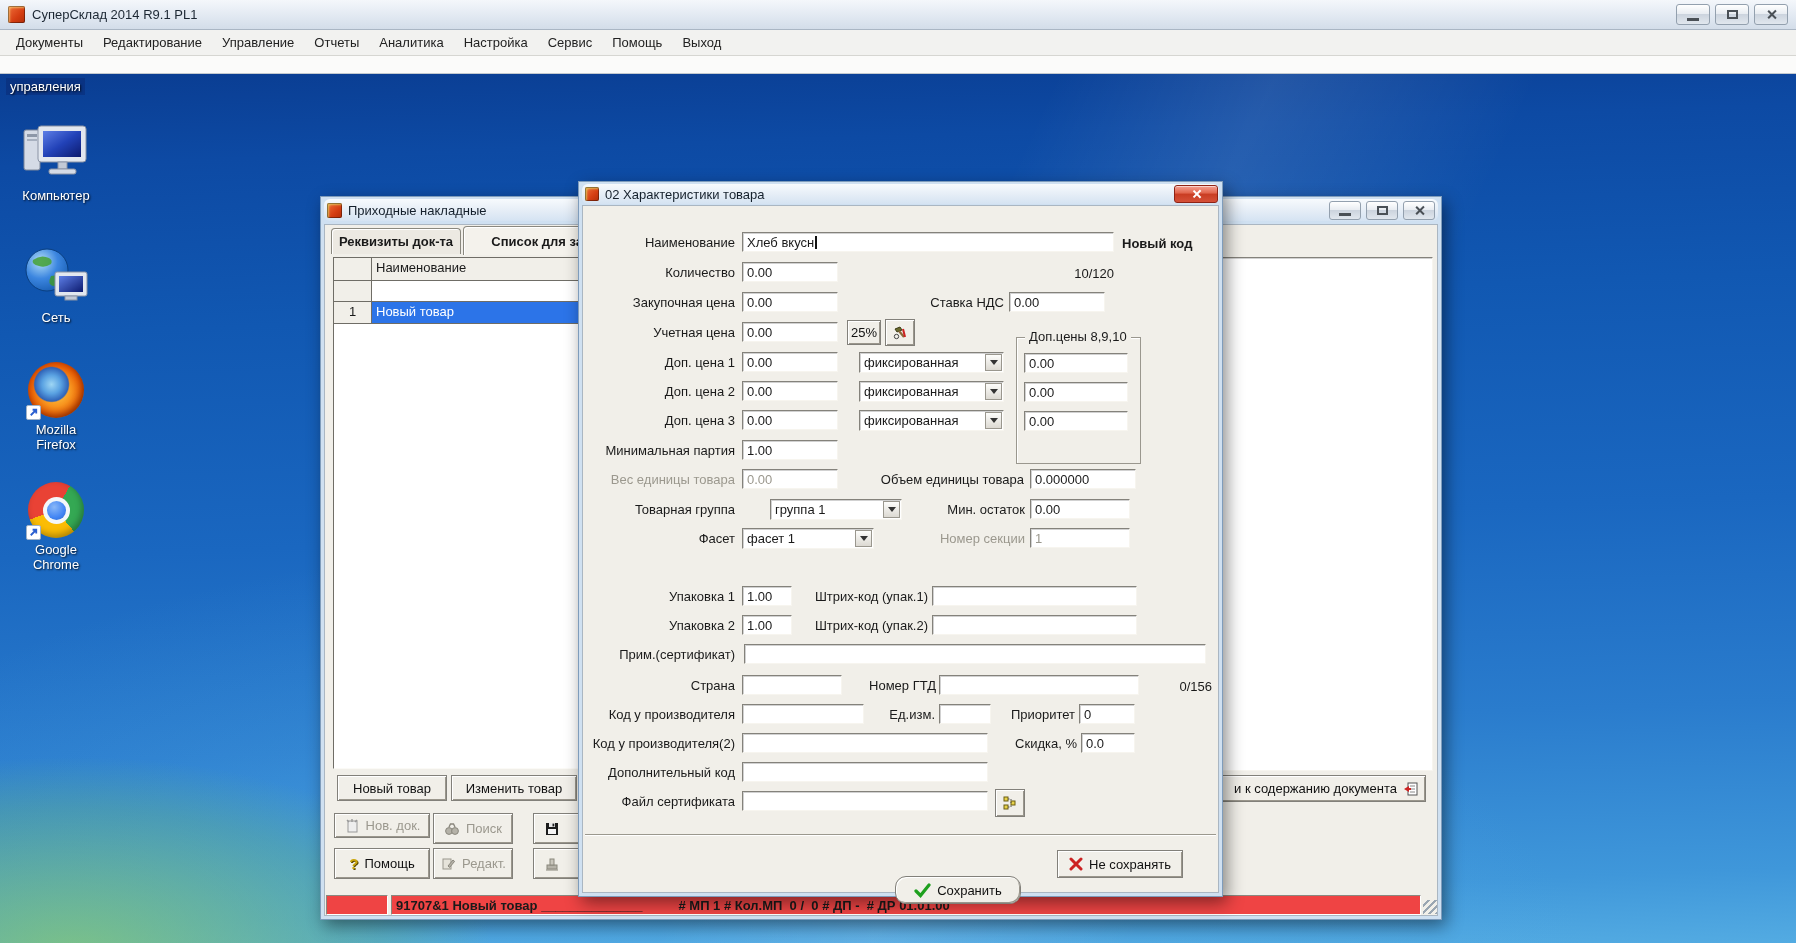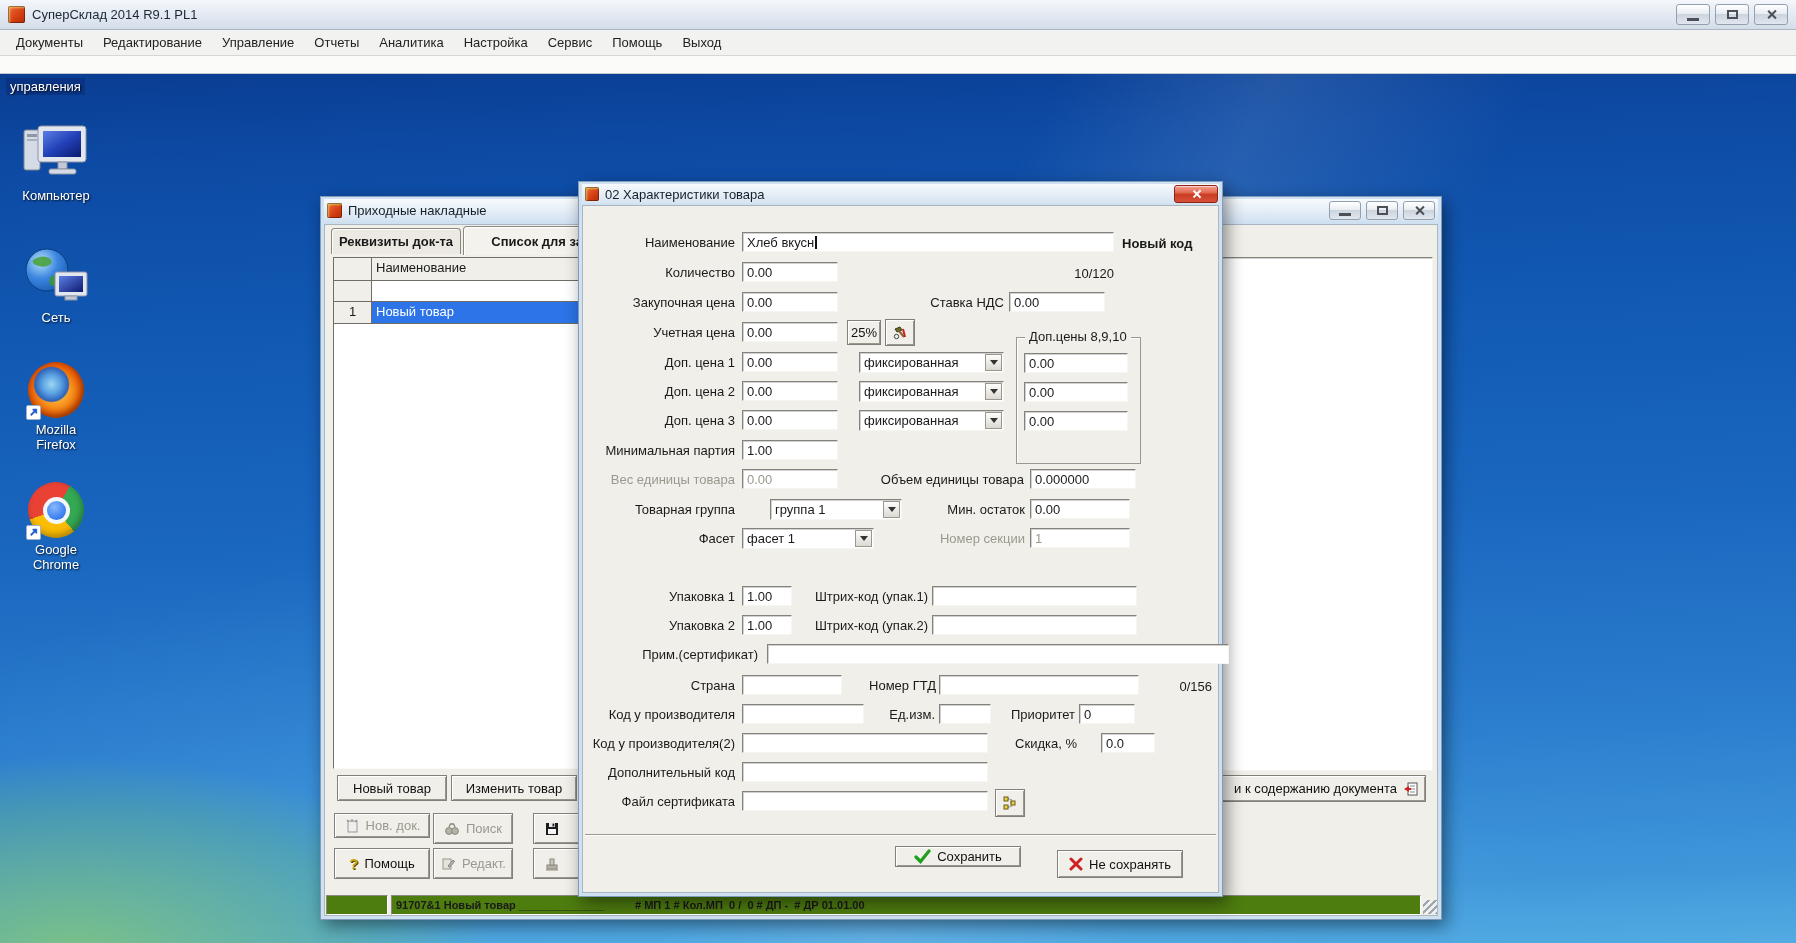--- a/index.html
+++ b/index.html
@@ -42,21 +42,21 @@
       radial-gradient(circle at 42% 40%, #9ed6f4 0%, #5aa2e2 20%, #2f63b8 36%, rgba(47,99,184,0) 39%),
       radial-gradient(circle at 50% 52%, #ffd24a 0%, #f7931e 38%, #e85d04 62%, #c43c02 80%, #93280a 100%);
       box-shadow:inset -2px -3px 6px rgba(60,10,0,.45);}
   .ch-ic{background:conic-gradient(from -110deg,#e94235 0 140deg,#34a853 140deg 250deg,#fbbc05 250deg 360deg);box-shadow:inset -2px -3px 6px rgba(0,0,0,.3);}
   .ch-ic::before{content:"";position:absolute;left:50%;top:50%;width:27px;height:27px;margin:-13.5px 0 0 -13.5px;border-radius:50%;background:#f4f7f9;}
   .ch-ic::after{content:"";position:absolute;left:50%;top:50%;width:19px;height:19px;margin:-9.5px 0 0 -9.5px;border-radius:50%;background:radial-gradient(circle at 38% 32%,#8ab8f8,#4285f4 60%,#2a64c8);}
   .badge{position:absolute;left:-2px;bottom:-2px;width:15px;height:15px;background:#fff;border:1px solid #9fb2c8;border-radius:2px;display:flex;align-items:center;justify-content:center;}
   
   .win{position:absolute;background:#cfe0f1;border:1px solid #7f9cbb;box-shadow:4px 6px 16px rgba(0,0,0,.45);}
   .w-cap{position:absolute;left:3px;top:2px;right:3px;height:22px;display:flex;align-items:center;gap:6px;padding:0 3px;
-    background:linear-gradient(#f7fafd,#e6eef7 50%,#d5e3f2);border-radius:0;}
+    background:linear-gradient(#f7fafd,#e6eef7 50%,#d5e3f2);border-radius:6px;}
   .w-ico{width:15px;height:15px;border-radius:2px;flex:0 0 auto;
     background:linear-gradient(135deg,#f0703a,#d43d12 60%,#b12e08);
     box-shadow:inset 0 0 0 1px rgba(0,0,0,.35), inset 2px 2px 2px rgba(220,255,120,.55);}
   .w-title{font-size:13px;color:#15202c;white-space:nowrap;}
   .w-face{position:absolute;left:3px;right:3px;bottom:3px;background:#f1efe9;border:1px solid #aab6c2;}
   .mcap{width:32px;height:19px;}
   
   .rbtn{background:#f1efe9;border:1px solid #82807a;box-shadow:inset 1px 1px 0 #ffffff, inset -1px -1px 0 #9a968c;
     display:flex;align-items:center;justify-content:center;gap:6px;font-size:13px;color:#111;}
   .rbtn.dis{color:#9b988e;}
@@ -85,22 +85,22 @@
   .tab{position:absolute;height:26px;background:#ece9e2;border:1px solid #8a887f;border-bottom:none;
     border-radius:4px 4px 0 0;box-shadow:inset 1px 1px 0 #fff;display:flex;align-items:center;justify-content:center;font-size:13px;font-weight:bold;}
   .tab.active{background:#f4f2ec;z-index:3;}
   .grid{position:absolute;background:#fff;border:1px solid;border-color:#6f6d66 #fbfaf6 #fbfaf6 #6f6d66;}
   .trow{display:flex;}
   .tcell{border-right:1px solid #6f6d66;border-bottom:1px solid #6f6d66;padding:2px 4px;font-size:13px;overflow:hidden;white-space:nowrap;}
   .thead .tcell{background:#f1efe9;}
   .numc{width:38px;flex:0 0 auto;background:#f1efe9;text-align:center;}
   .valc{flex:1;}
   .selrow{background:#2c74e8;color:#fff;}
-  .scell{position:absolute;height:20px;border:1px solid;border-color:#8a8880 #ffffff #ffffff #8a8880;background:#4d7c0f;
-    font-weight:bold;font-size:11px;display:flex;align-items:center;padding:0 4px;overflow:hidden;}
+  .scell{position:absolute;height:20px;border:1px solid;border-color:#8a8880 #ffffff #ffffff #8a8880;background:#ef4444;
+    font-weight:bold;font-size:13px;display:flex;align-items:center;padding:0 4px;overflow:hidden;}
   .grip{position:absolute;right:4px;bottom:5px;width:14px;height:14px;
     background:repeating-linear-gradient(135deg,transparent 0 3px,#9aa6b2 3px 5px);}
   .ic16{width:16px;height:16px;flex:0 0 auto;}
   .qmark{font-weight:bold;font-size:15px;color:#caa50a;text-shadow:1px 1px 0 #5c4a00;}
 </style>
 </head>
 <body>
 
 <div class="screen">
 
@@ -428,21 +428,21 @@
       <div class="fi sunk" style="left:353px;width:205px;"><span></span></div>
     </div>
 
     <div class="frow" style="top:433px;">
       <span class="flbl">Упаковка 2</span>
       <div class="fi sunk" style="left:163px;width:50px;"><span>1.00</span></div>
       <span class="flbl2" style="left:215px;width:134px;">Штрих-код (упак.2)</span>
       <div class="fi sunk" style="left:353px;width:205px;"><span></span></div>
     </div>
 
-    <div class="frow" style="top:462px;margin-left:23px;">
+    <div class="frow" style="top:462px;">
       <span class="flbl">Прим.(сертификат)</span>
       <div class="fi sunk" style="left:165px;width:462px;"><span></span></div>
     </div>
 
     <div class="frow" style="top:493px;">
       <span class="flbl">Страна</span>
       <div class="fi sunk" style="left:163px;width:100px;"><span></span></div>
       <span class="flbl2" style="left:268px;width:89px;">Номер ГТД</span>
       <div class="fi sunk" style="left:360px;width:200px;"><span></span></div>
       <span style="position:absolute;left:565px;width:68px;top:4px;text-align:right;">0/156</span>
@@ -454,21 +454,21 @@
       <span class="flbl2" style="left:288px;width:68px;">Ед.изм.</span>
       <div class="fi sunk" style="left:360px;width:52px;"><span></span></div>
       <span class="flbl2" style="left:420px;width:76px;">Приоритет</span>
       <div class="fi sunk" style="left:500px;width:56px;"><span>0</span></div>
     </div>
 
     <div class="frow" style="top:551px;">
       <span class="flbl">Код у производителя(2)</span>
       <div class="fi sunk" style="left:163px;width:246px;"><span></span></div>
       <span class="flbl2" style="left:420px;width:78px;">Скидка, %</span>
-      <div class="fi sunk" style="left:502px;width:54px;margin-left:20px;"><span>0.0</span></div>
+      <div class="fi sunk" style="left:502px;width:54px;"><span>0.0</span></div>
     </div>
 
     <div class="frow" style="top:580px;">
       <span class="flbl">Дополнительный код</span>
       <div class="fi sunk" style="left:163px;width:246px;"><span></span></div>
     </div>
 
     <div class="frow" style="top:609px;">
       <span class="flbl">Файл сертификата</span>
       <div class="fi sunk" style="left:163px;width:246px;"><span></span></div>
@@ -477,21 +477,21 @@
           <rect x="2" y="2" width="4" height="4" fill="#e8d24a" stroke="#6b5d10"></rect>
           <rect x="9" y="6" width="4" height="4" fill="#e8d24a" stroke="#6b5d10"></rect>
           <rect x="2" y="10" width="4" height="4" fill="#e8d24a" stroke="#6b5d10"></rect>
           <path d="M6 4 h3 v4 M6 12 h3 v-2" fill="none" stroke="#555" stroke-dasharray="1.5 1.5"></path>
         </svg>
       </div>
     </div>
 
     <div class="sep" style="left:6px;right:6px;top:652px;"></div>
 
-    <div class="rbtn" style="position:absolute;left:316px;top:664px;width:126px;height:21px;">
+    <div class="rbtn" style="position:absolute;left:316px;top:694px;width:126px;height:28px;border-radius:11px;">
       <svg width="17" height="15" viewBox="0 0 17 15">
         <path d="M2 8 L6.5 12.5 L15 2" fill="none" stroke="#1ea01e" stroke-width="3.2" stroke-linecap="round"></path>
       </svg>
       <span>Сохранить</span>
     </div>
     <div class="rbtn" style="position:absolute;left:478px;top:668px;width:126px;height:28px;">
       <svg width="14" height="14" viewBox="0 0 14 14">
         <path d="M2 2 L12 12 M12 2 L2 12" fill="none" stroke="#cc2222" stroke-width="3" stroke-linecap="round"></path>
       </svg>
       <span>Не сохранять</span>

